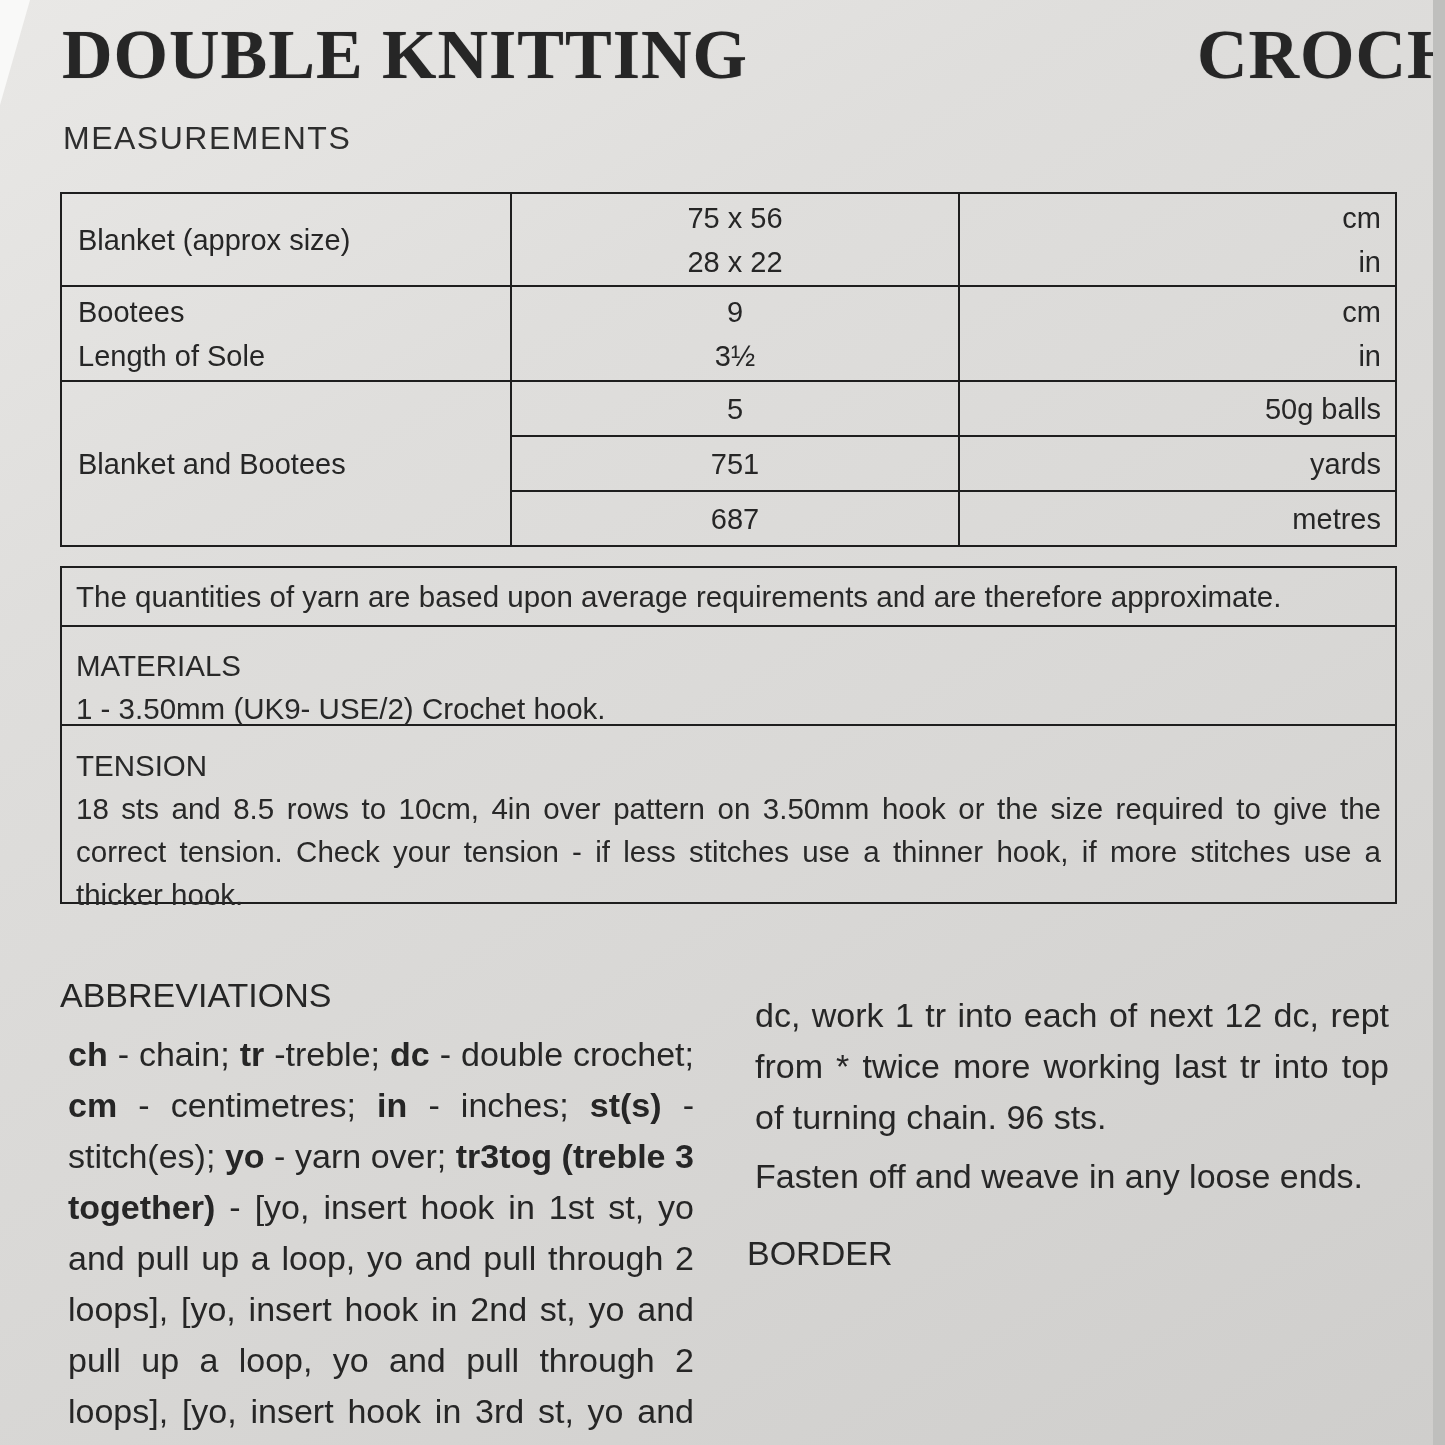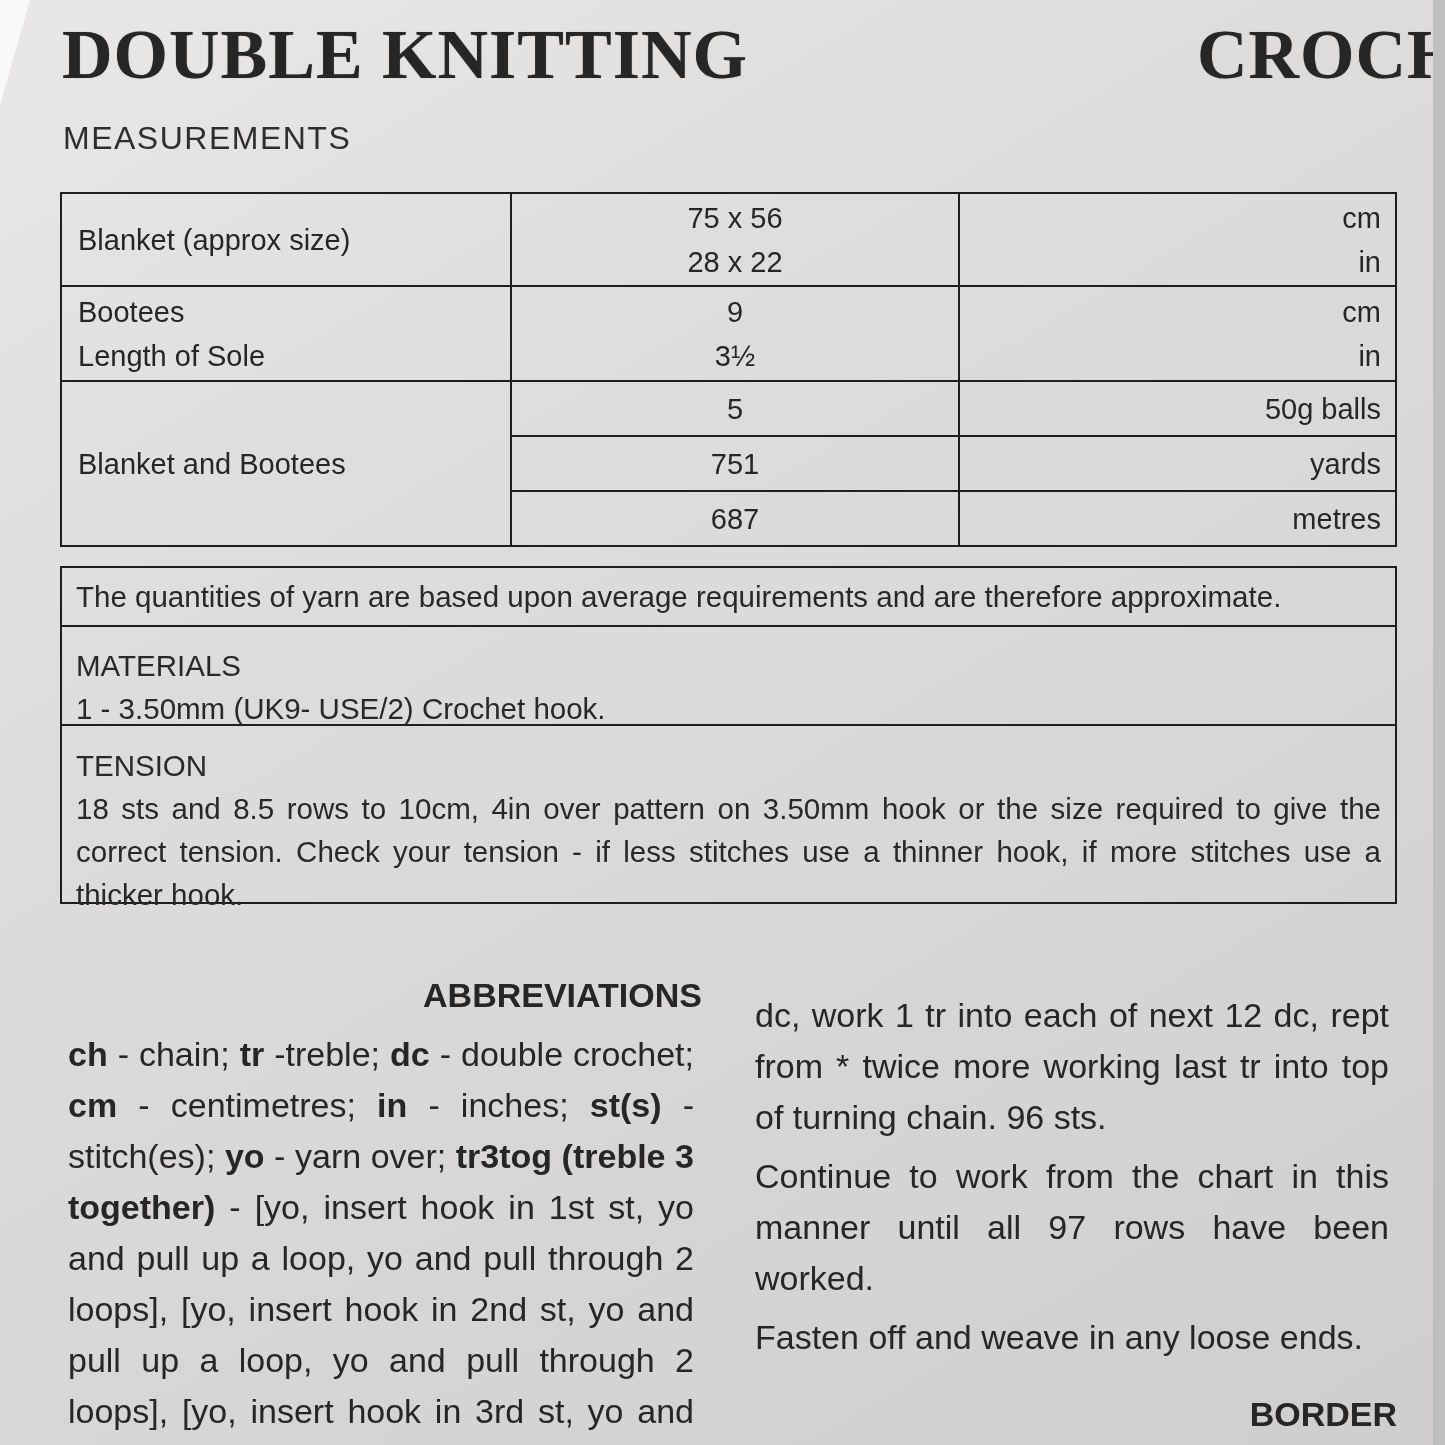--- a/index.html
+++ b/index.html
@@ -55,21 +55,21 @@
   .box-essential { height:57px; display:flex; align-items:center; }
   
   .columns {
     position:absolute; left:60px; top:970px; width:1337px;
     display:flex; gap:45px;
     font-size:34px; line-height:51px; color:#262626;
   }
   .col p { margin:8px; text-align:justify; }
   .col-left  { width:642px; }
   .col-right { width:650px; padding-top:12px; }
-  .col-h { font-weight:700;text-align:right; }
+  .col-h { font-weight:400; }
   .border-h { margin-top:26px; }
   b { font-weight:700; }
 </style>
 </head>
 <body>
 
 <div class="page">
 
   <div class="corner-glare"></div>
 
@@ -156,19 +156,18 @@
     </div>
   </div>
 
   <div class="columns">
     <div class="col col-left">
       <div class="col-h">ABBREVIATIONS</div>
       <p><b>ch</b> - chain; <b>tr</b> -treble; <b>dc</b> - double crochet; <b>cm</b> - centimetres; <b>in</b> - inches; <b>st(s)</b> - stitch(es); <b>yo</b> - yarn over; <b>tr3tog (treble 3 together)</b> - [yo, insert hook in 1st st, yo and pull up a loop, yo and pull through 2 loops], [yo, insert hook in 2nd st, yo and pull up a loop, yo and pull through 2 loops], [yo, insert hook in 3rd st, yo and pull up a loop, yo</p>
     </div>
     <div class="col col-right">
       <p>dc, work 1 tr into each of next 12 dc, rept from * twice more working last tr into top of turning chain. 96 sts.</p>
-      <p>Continue to work from the chart in this manner until all 97 rows have been worked.</p>
       <p>Fasten off and weave in any loose ends.</p>
       <div class="col-h border-h">BORDER</div>
     </div>
   </div>
 
 </div>
 
 </body></html>

